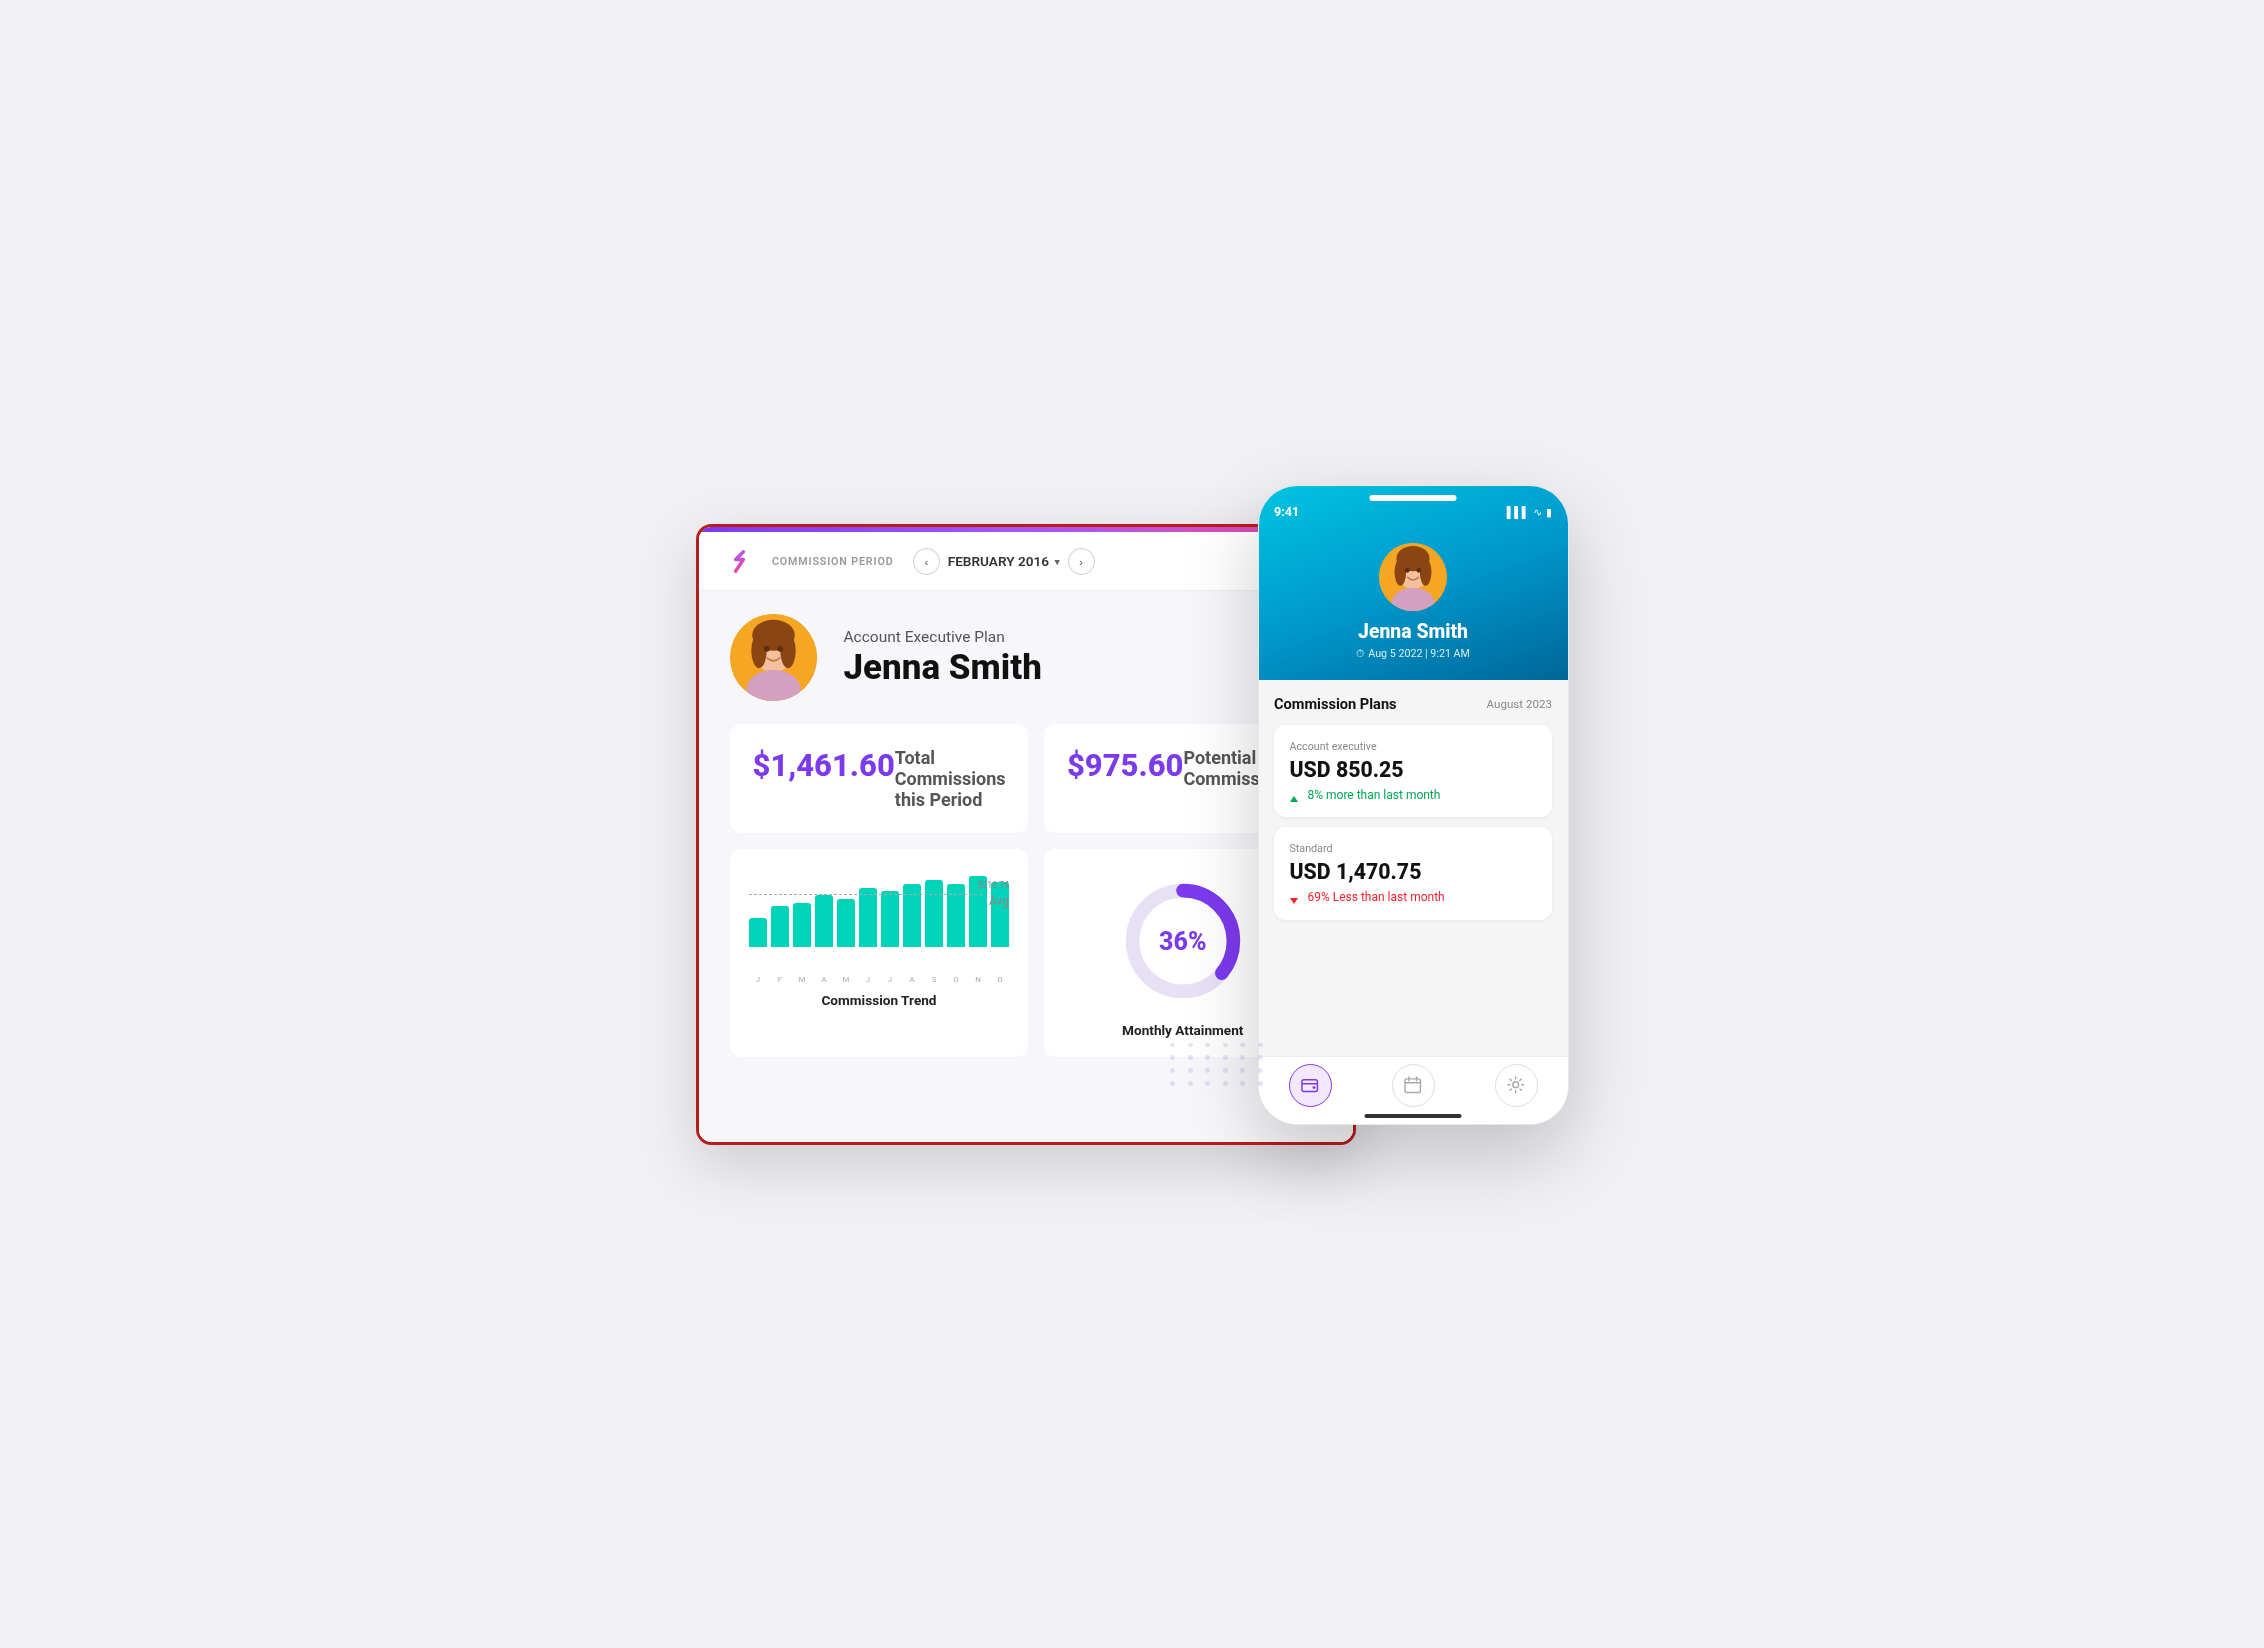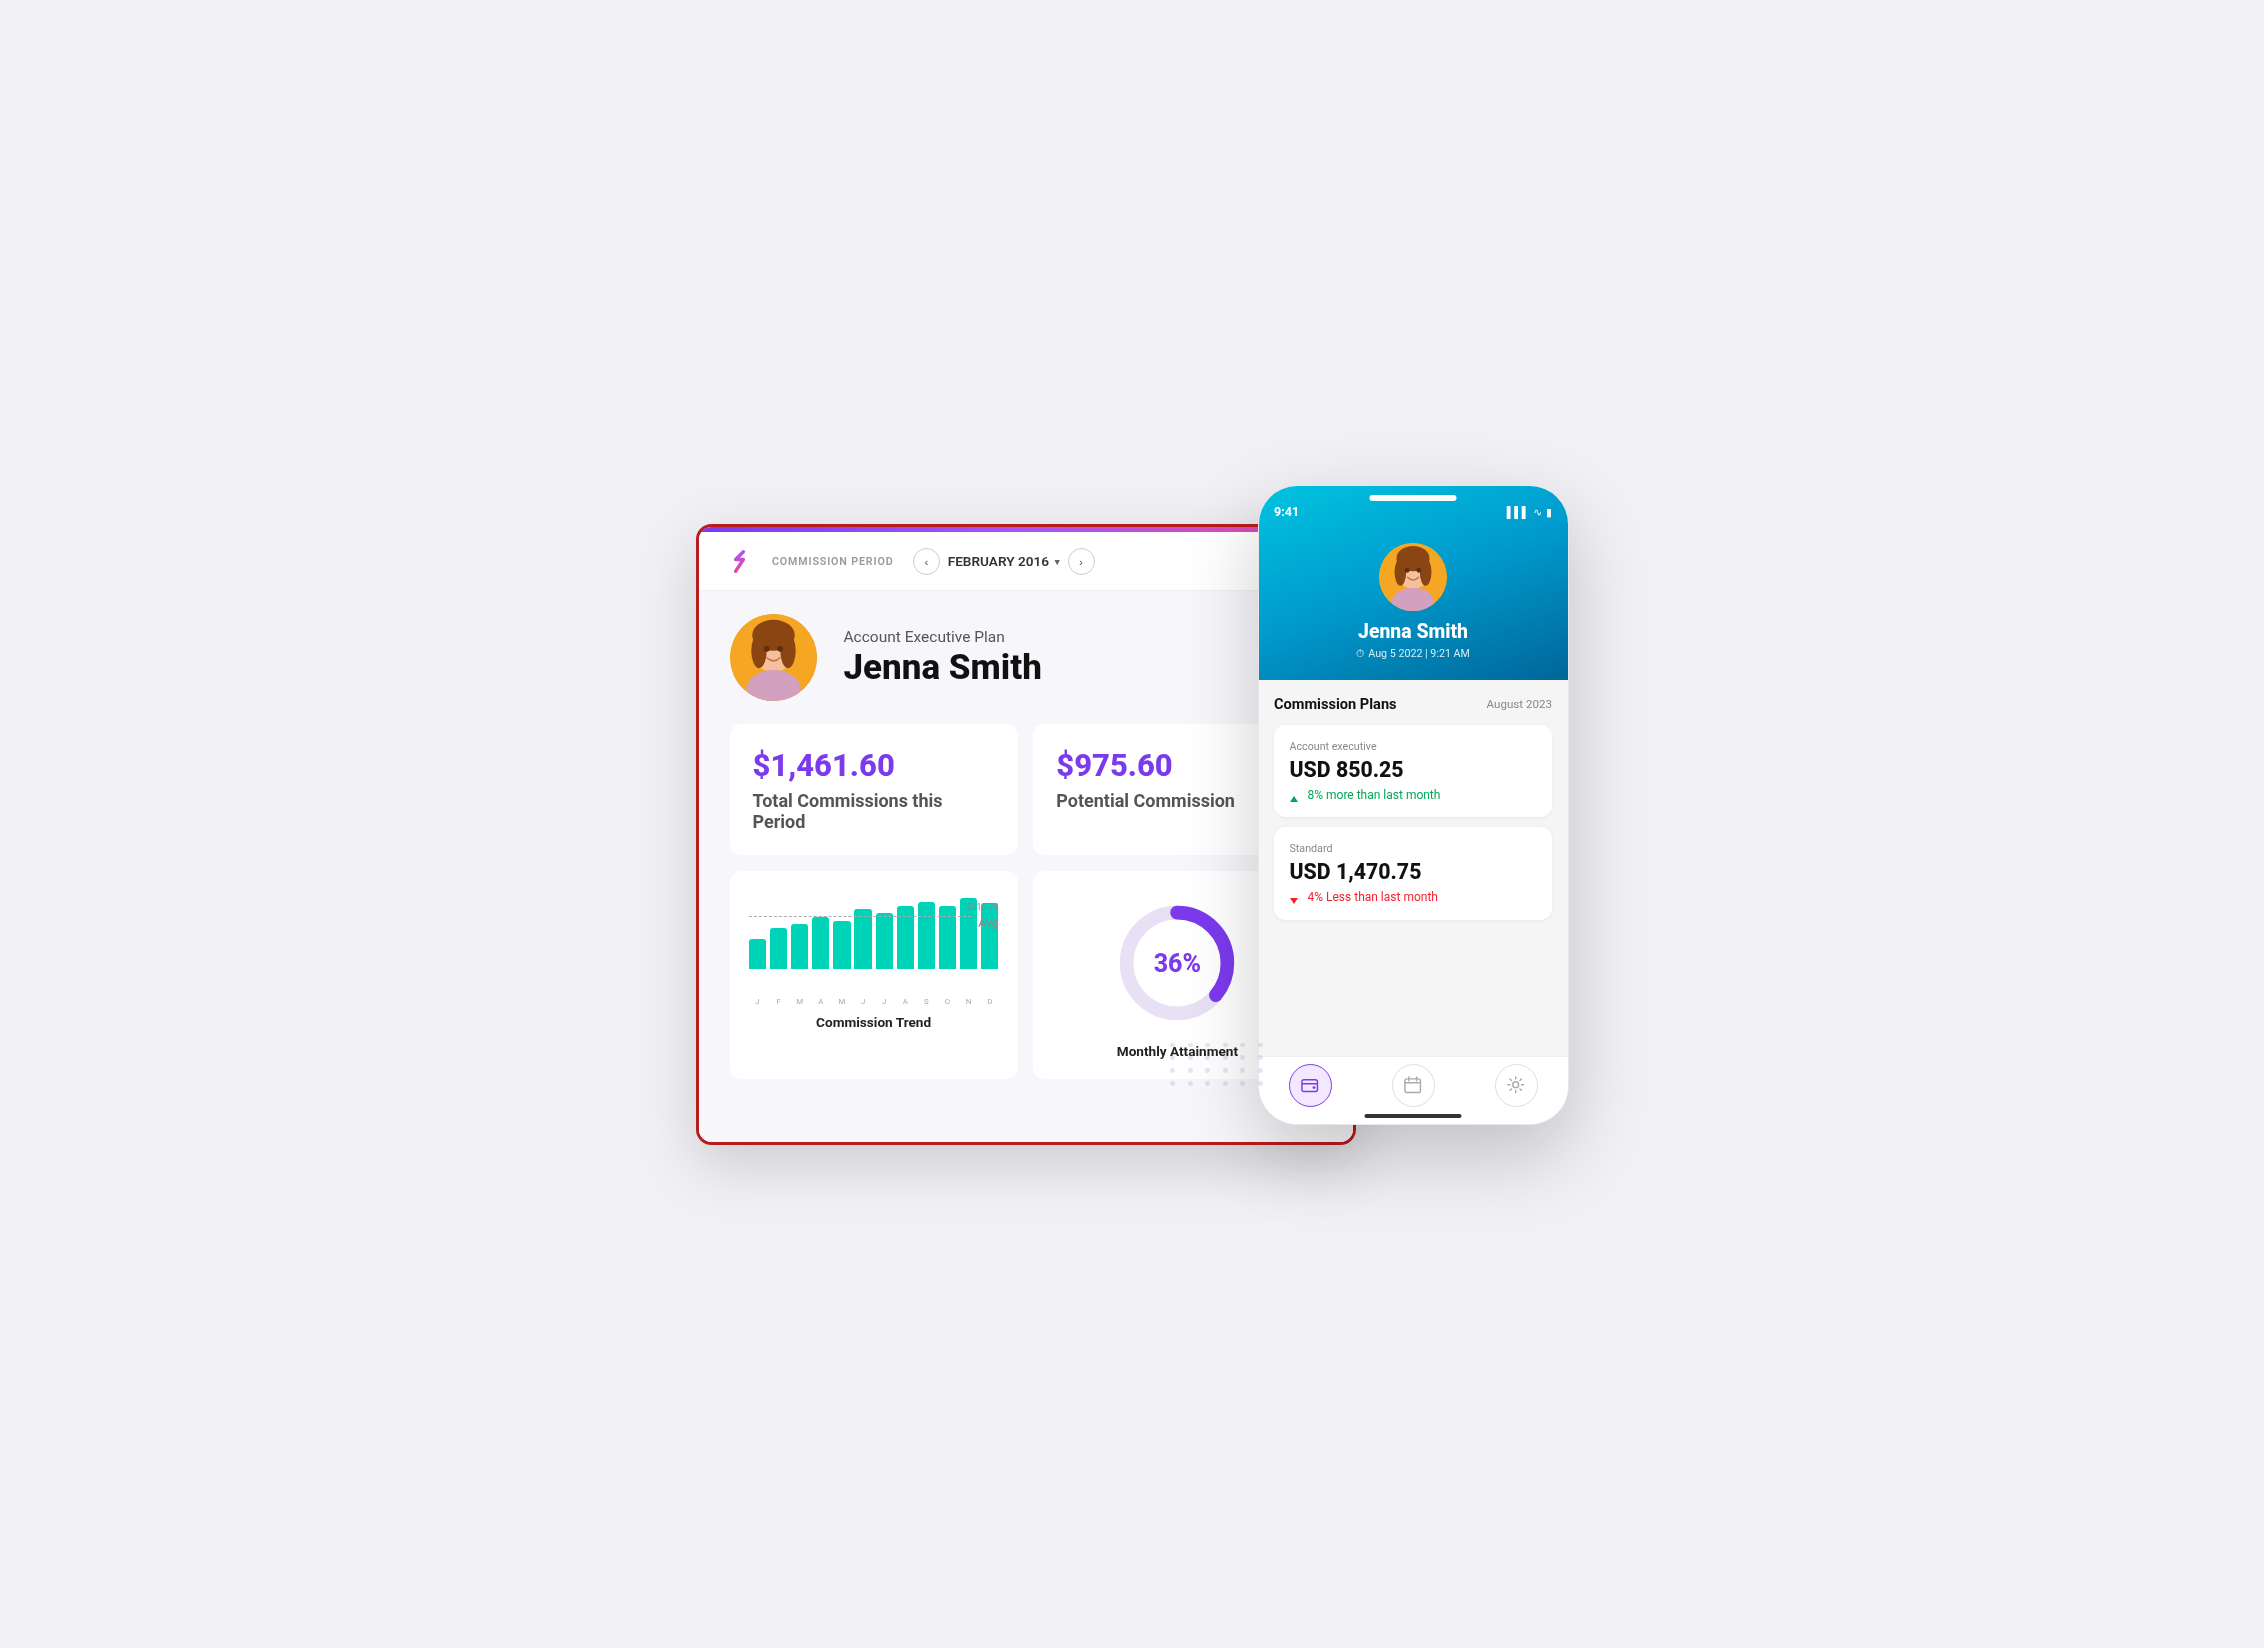--- a/index.html
+++ b/index.html
@@ -145,21 +145,21 @@
       display: grid;
       grid-template-columns: 1fr 1fr;
       gap: 15.5px;
     }
 
     .stat-card {
       background: #fff;
       border-radius: 11.6px;
       padding: 23px;
       display: flex;
-      flex-direction: column;
+      flex-direction: row;
       align-items: flex-start;
     }
 
     .stat-value {
       font-size: 31px;
       font-weight: 800;
       color: #7c3aed;
       margin-bottom: 5.8px;
     }
 
@@ -614,21 +614,21 @@
           <span class="triangle-up"></span>
           <span>8% more than last month</span>
         </div>
       </div>
 
       <div class="commission-card">
         <div class="commission-card-type">Standard</div>
         <div class="commission-card-amount">USD 1,470.75</div>
         <div class="commission-change change-down">
           <span class="triangle-down"></span>
-          <span>4% Less than last month</span>
+          <span>69% Less than last month</span>
         </div>
       </div>
     </div>
 
     <div class="phone-bottom-nav">
       <button class="nav-icon-btn active">
         <svg width="19.4" height="19.4" viewBox="0 0 20 20" fill="none">
           <rect x="2" y="5" width="16" height="12" rx="2" stroke="#7c3aed" stroke-width="1.5"></rect>
           <path d="M2 9h16" stroke="#7c3aed" stroke-width="1.5"></path>
           <circle cx="14.5" cy="13" r="1.5" fill="#7c3aed"></circle>

